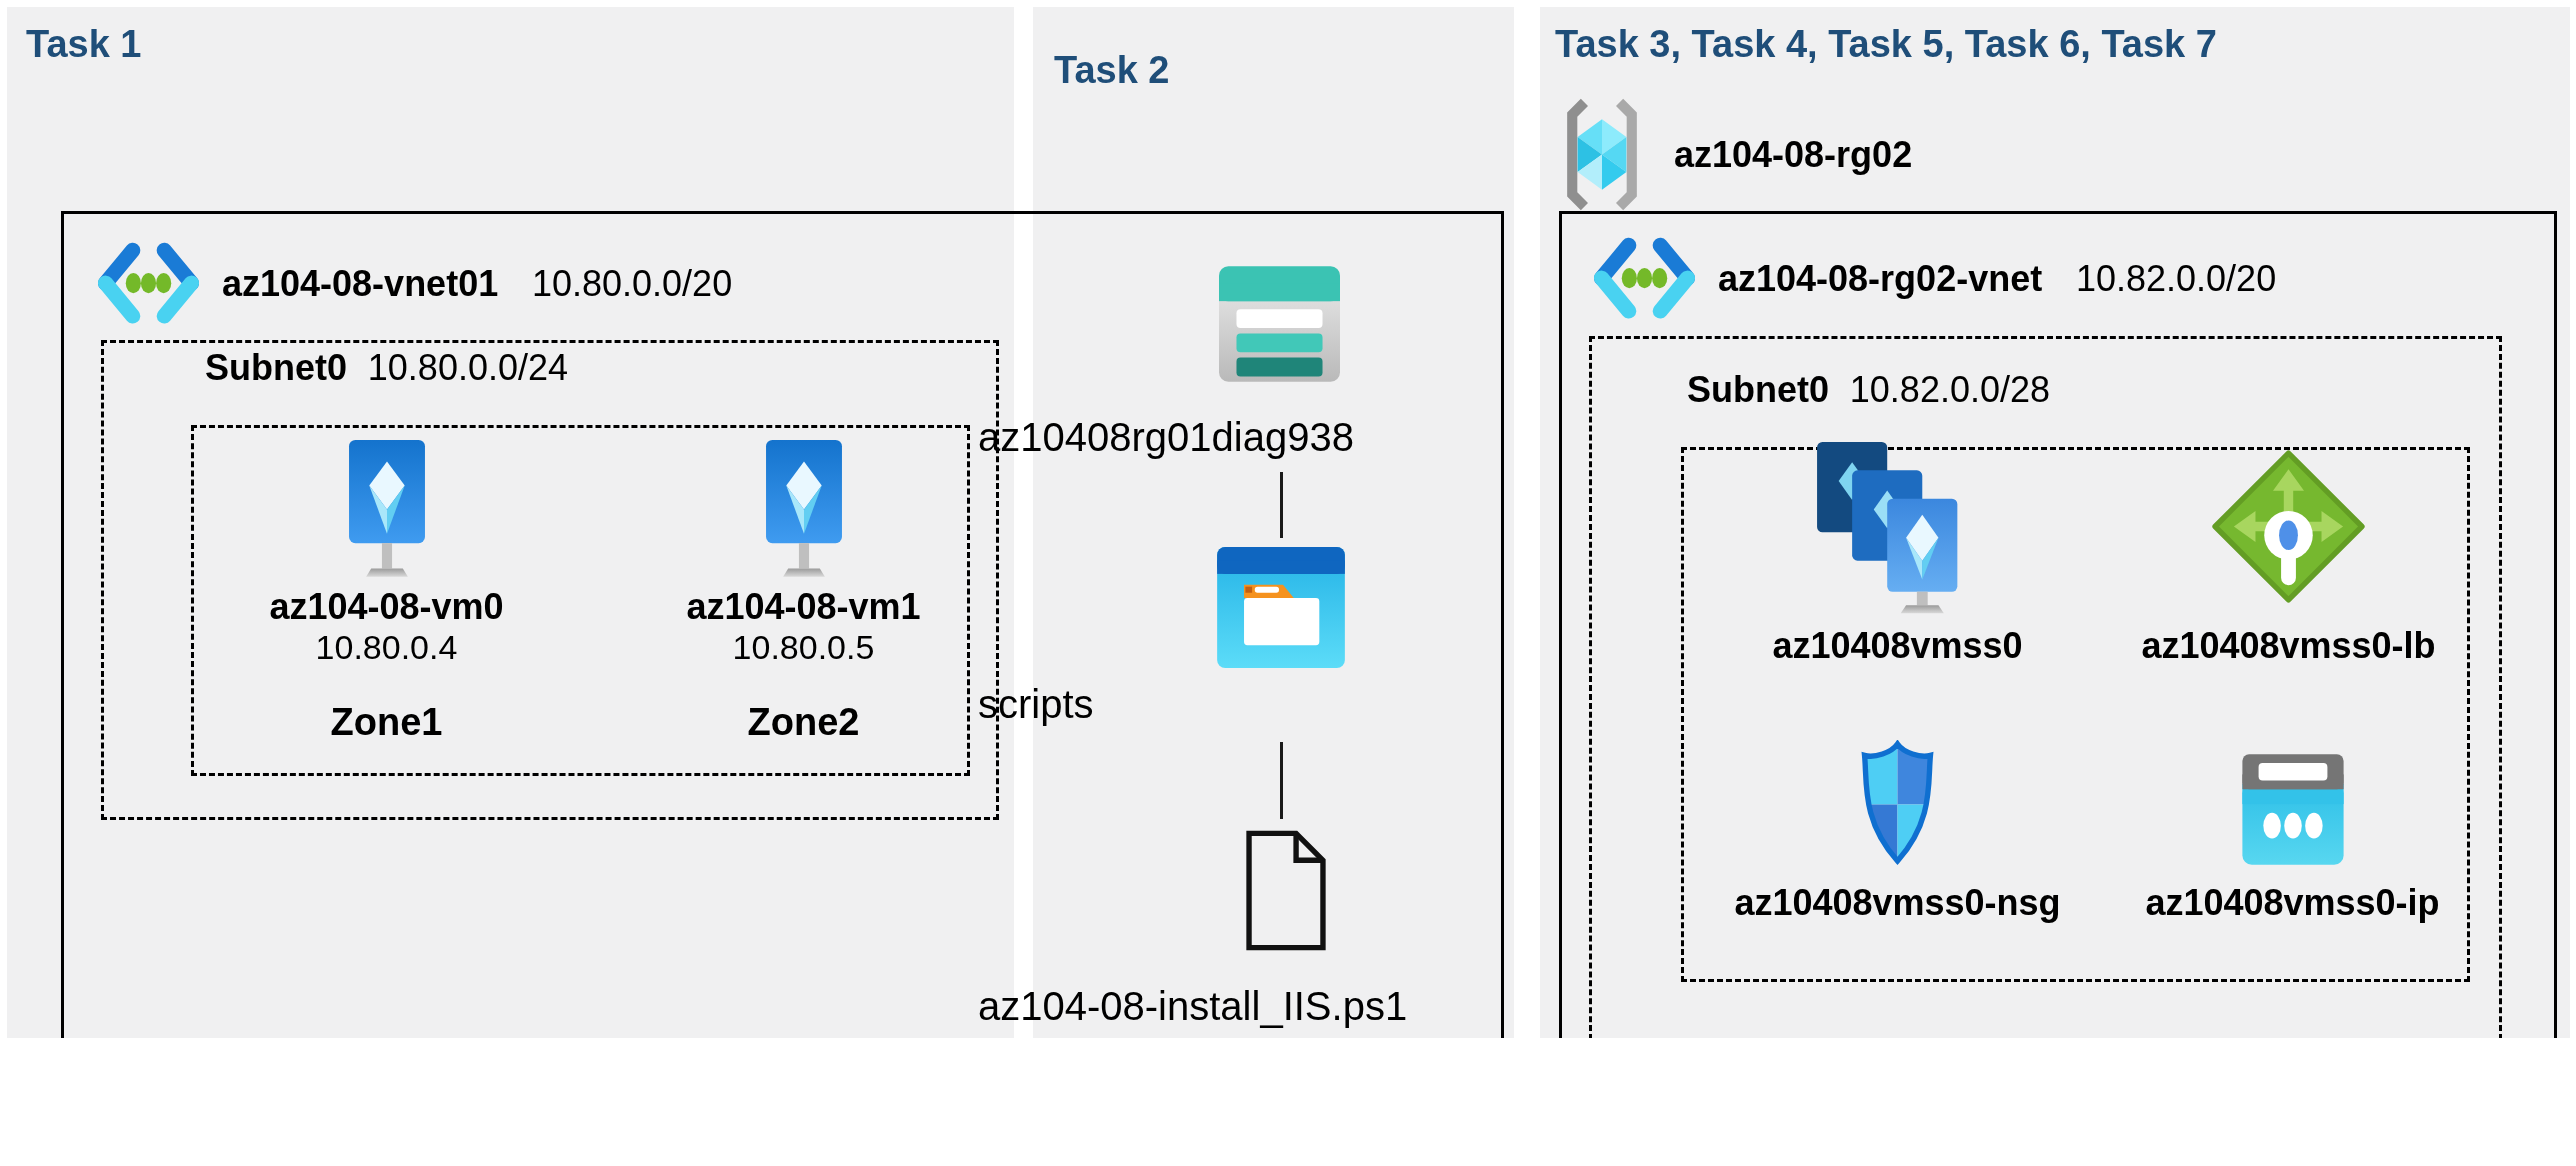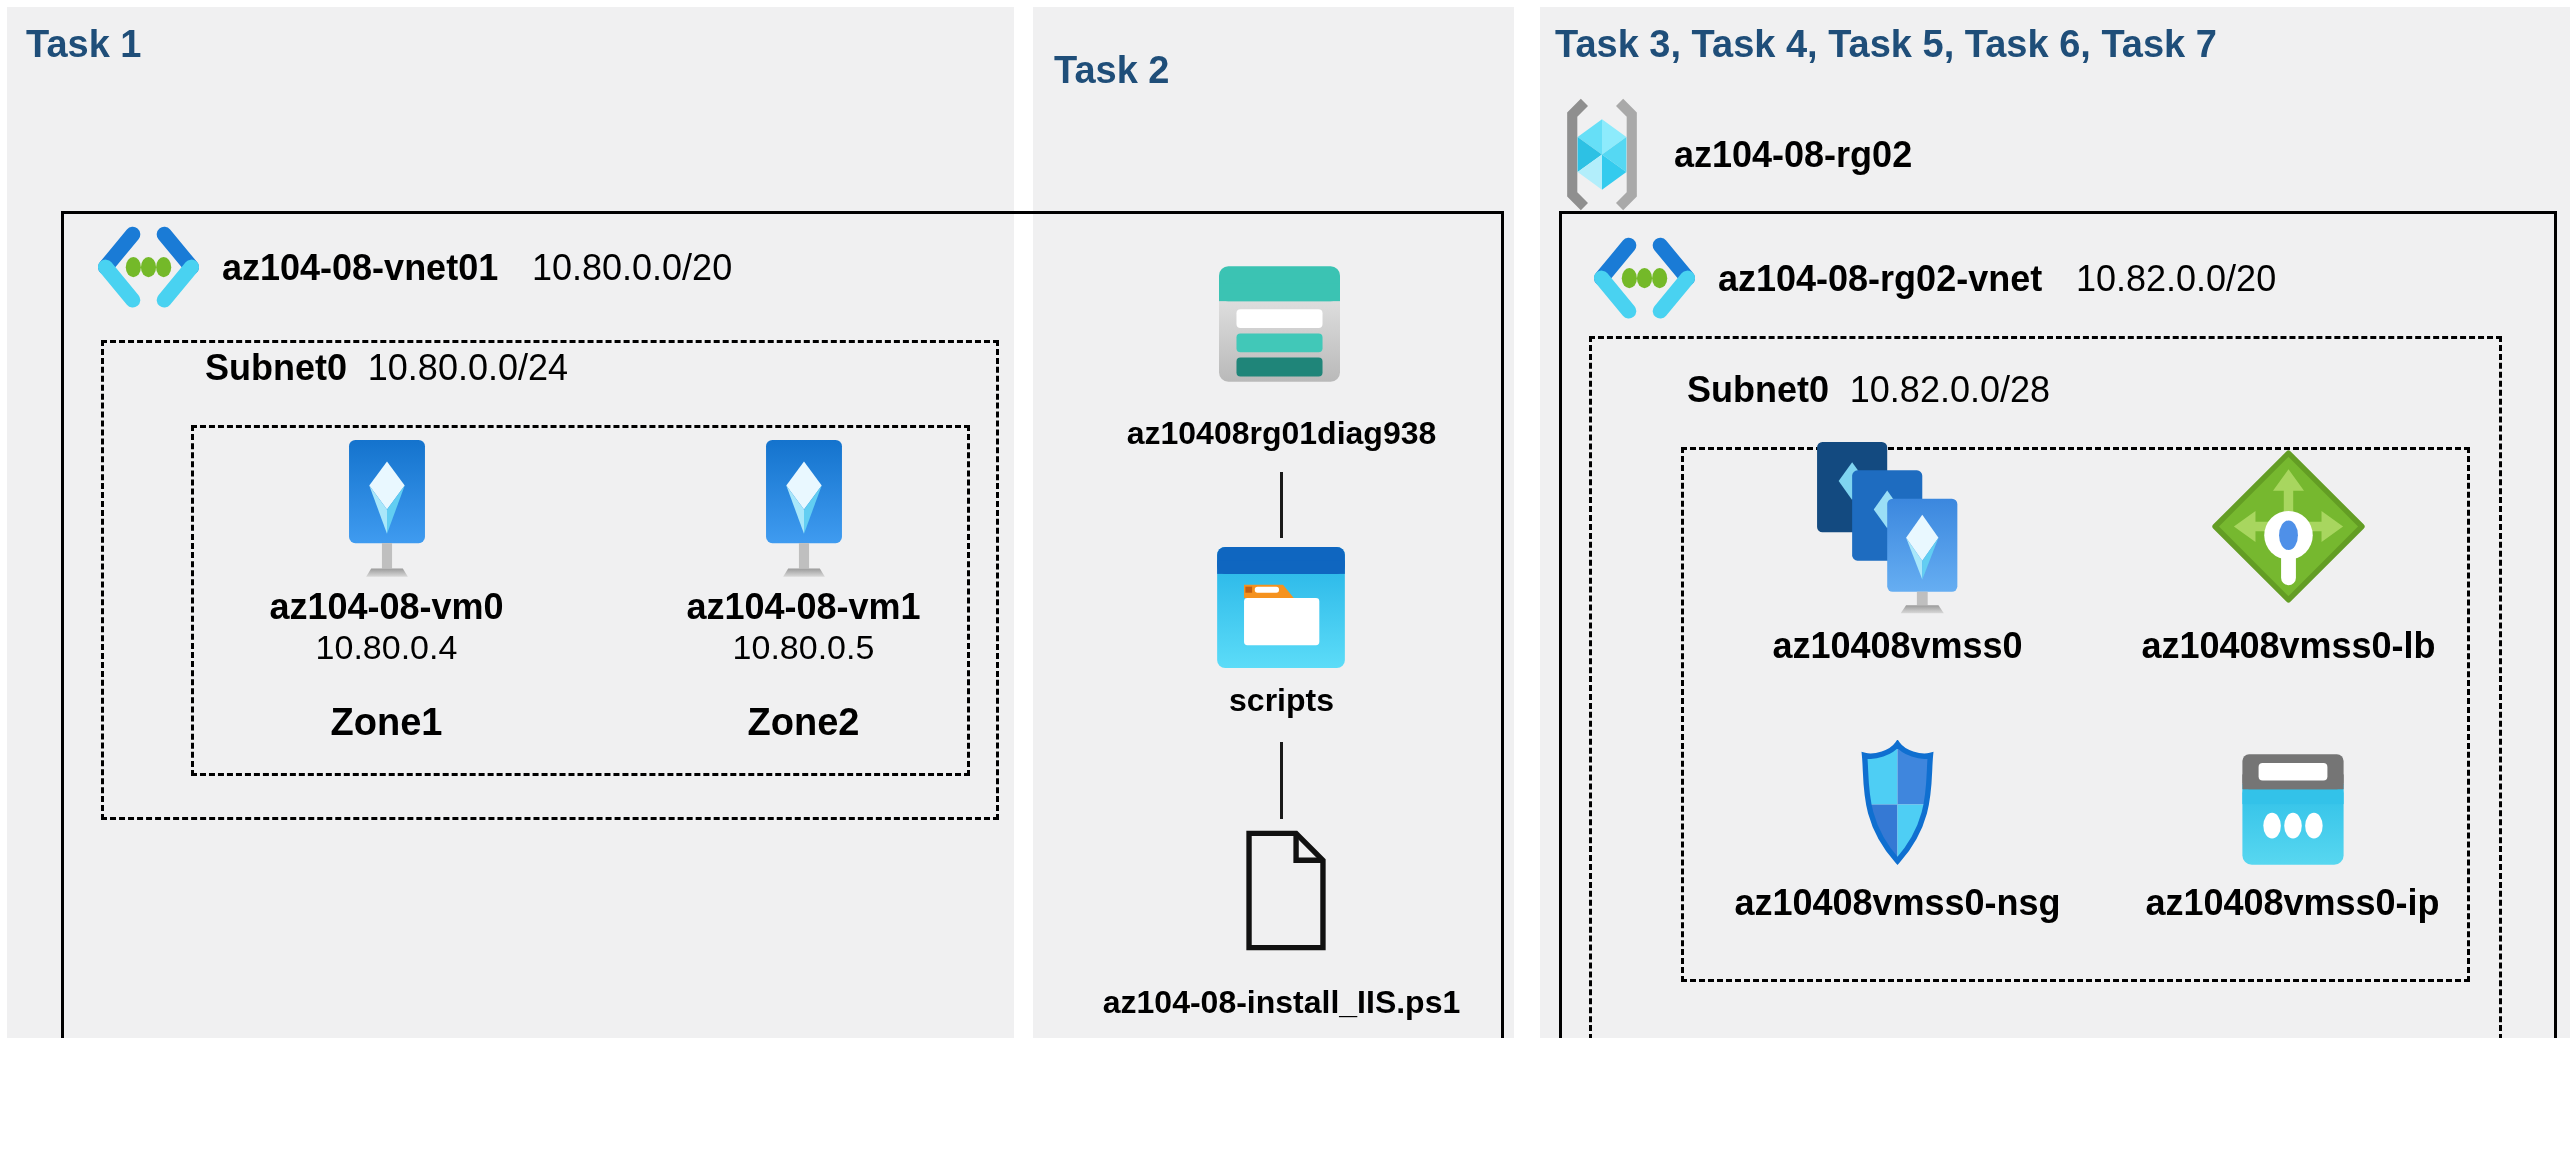--- a/index.html
+++ b/index.html
@@ -19,21 +19,21 @@
   #rg1{left:59px;top:100px;}
   #rg2{left:1556px;top:97px;}
   .rg-row svg{width:92px;height:115px;flex:0 0 auto;}
   .rg-label{font-size:36px;font-weight:700;white-space:nowrap;}
 
   .vnet-box{position:absolute;border:3.4px solid #000;}
   #vnetbox1{left:61px;top:211px;width:1437px;height:878px;}
   #vnetbox2{left:1559px;top:211px;width:992px;height:877px;}
 
   .vnet-header{position:absolute;display:flex;align-items:center;gap:23px;font-size:36px;white-space:nowrap;}
-  #vneth1{left:98px;top:221px;}
+  #vneth1{left:98px;top:237px;}
   #vneth2{left:1594px;top:232px;}
   .vnet-header svg{width:101px;height:93px;flex:0 0 auto;}
   .bold{font-weight:700;}
   .cidr{font-weight:400;margin-left:10.8px;}
 
   .subnet-box{position:absolute;border:3.4px dashed #000;}
   #subnet1{left:101px;top:340px;width:892px;height:474px;}
   #subnet2{left:1589px;top:336px;width:907px;height:707px;}
   .subnet-label{position:absolute;font-size:36px;white-space:nowrap;}
   #subnetlabel1{left:205px;top:347px;text-align:center;}
@@ -59,21 +59,21 @@
   #pip-node{left:2124px;top:740px;width:337px;}
   .vmss-icon{width:164px;height:174px;}
   .lb-icon{width:155px;height:155px;margin-top:6.7px;}
   .nsg-icon{width:89px;height:125px;}
   .pip-icon{width:112px;height:111px;margin-top:13.5px;}
 
   .chain-icon{position:absolute;}
   #storage-icon{left:1219px;top:266px;width:121px;height:116px;}
   #folder-icon{left:1217px;top:547px;width:128px;height:121px;}
   #file-icon{left:1242px;top:828px;width:88px;height:125px;}
-  .chain-label{position:absolute;width:607px;left:978px;text-align:center;font-size:32px;font-weight:700;white-space:nowrap;}
+  .chain-label{position:absolute;width:607px;left:978px;text-align:left;font-size:40px;font-weight:400;white-space:nowrap;}
   #storage-label{top:415px;}
   #scripts-label{top:682px;}
   #file-label{top:984px;}
   .connector{position:absolute;width:2.7px;background:#1a1a1a;}
   #conn1{left:1280px;top:472px;height:66px;}
   #conn2{left:1280px;top:742px;height:77px;}
 </style>
 </head>
 <body>
 

